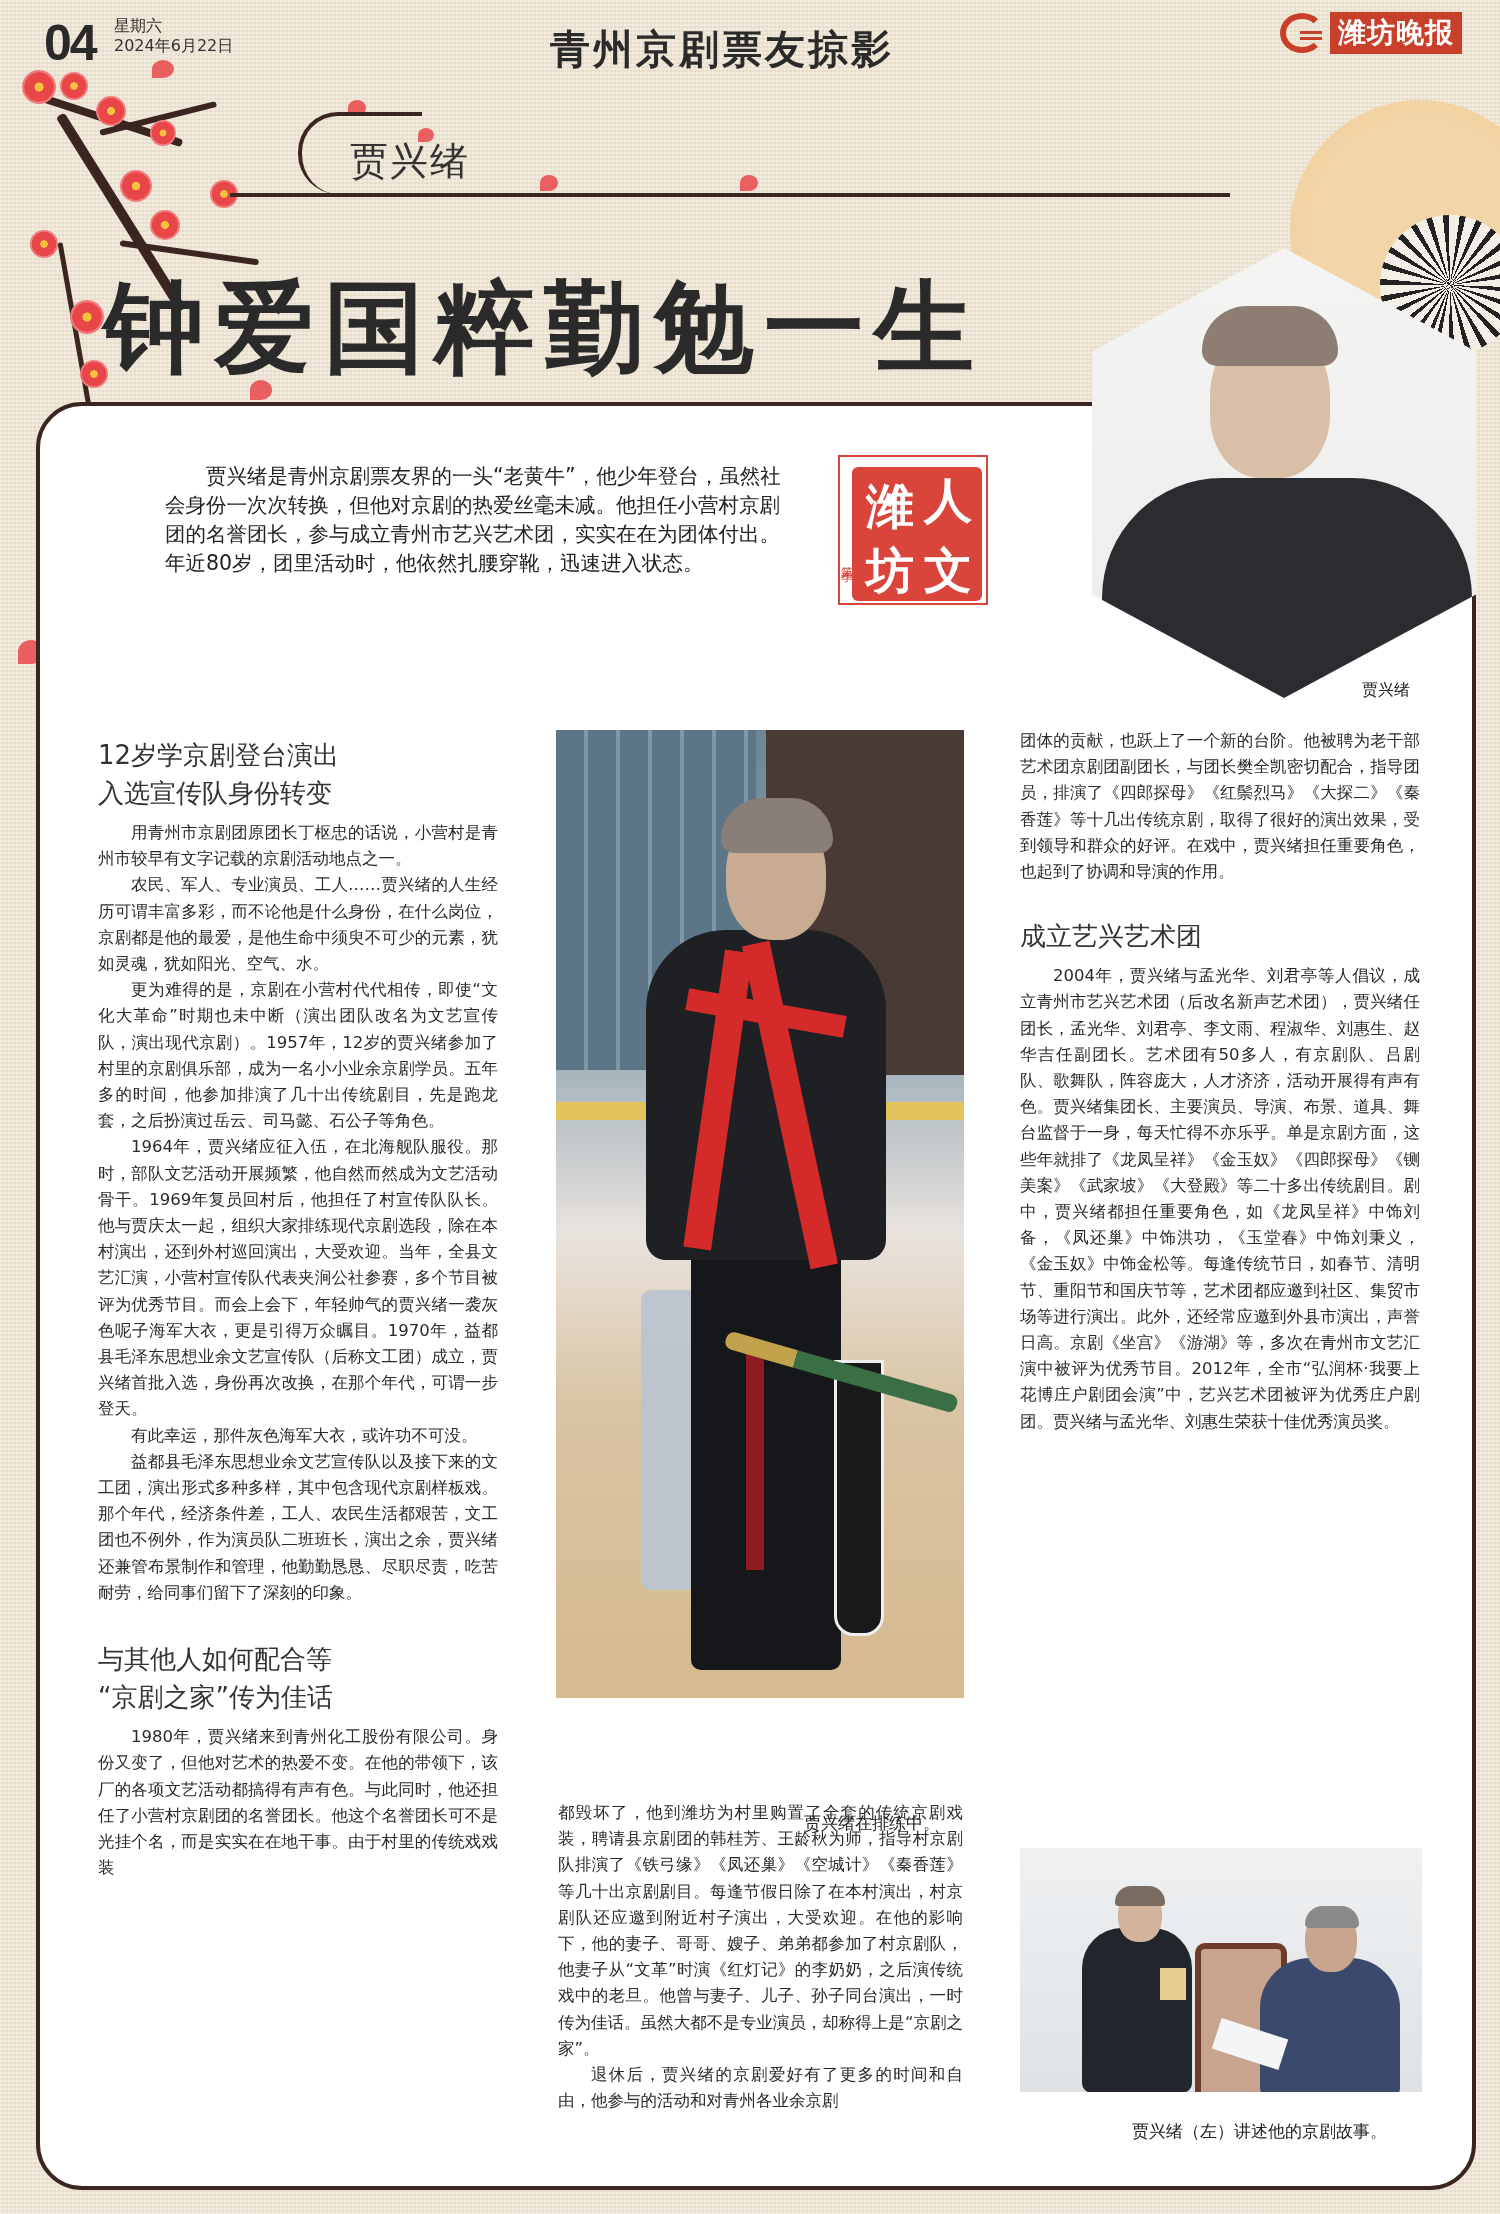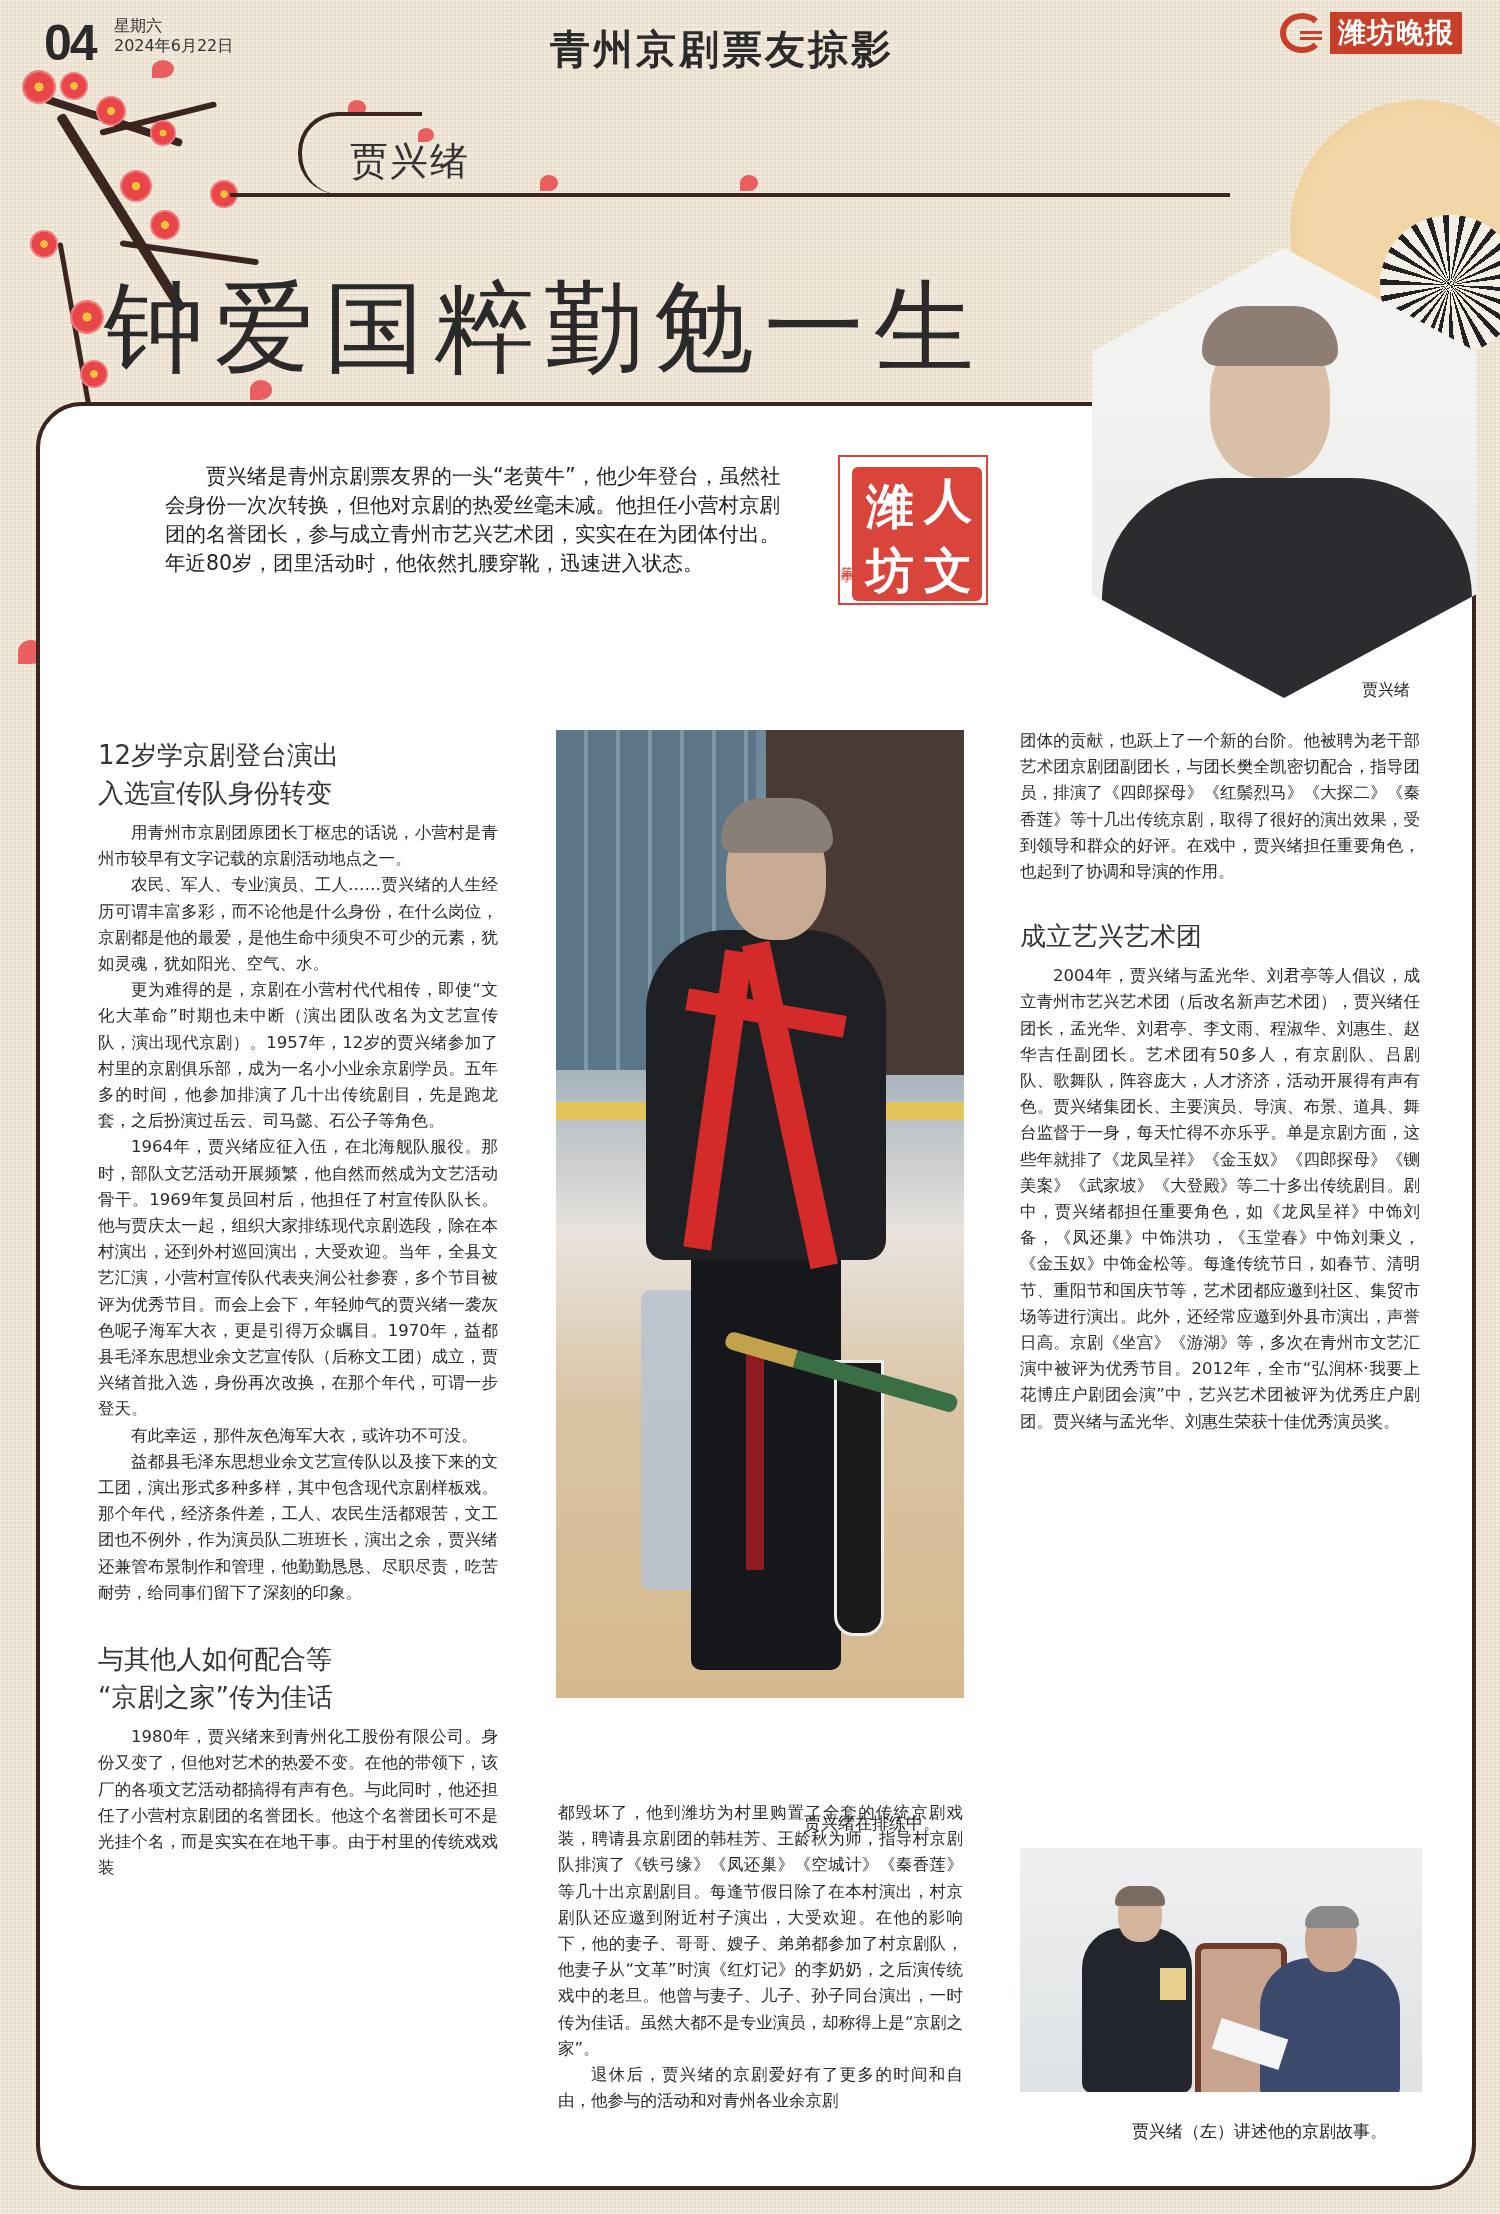--- a/index.html
+++ b/index.html
@@ -24,21 +24,21 @@
   .blossom { position:absolute; border-radius:50%; background:radial-gradient(circle at 50% 50%, #f6c23b 0 18%, #e9464a 20% 60%, #f07b7d 62% 100%); }
   .petal { position:absolute; border-radius:50% 50% 50% 0; background:#e9464a; opacity:0.85; }
   .branch { position:absolute; background:#3a2520; transform-origin:left center; border-radius:4px; }
   .fan { position:absolute; left:1290px; top:100px; width:260px; height:260px; border-radius:50%; background:radial-gradient(circle at 50% 50%, #f3d6a8 0 60%, #ecc78f 100%); }
   .fan2 { position:absolute; left:1380px; top:215px; width:140px; height:140px; border-radius:50%;
     background:repeating-conic-gradient(from 200deg, #222 0 5deg, #f4efe6 5deg 14deg); }
 
   .name-tag-bracket { position:absolute; left:298px; top:112px; width:120px; height:78px; border:4px solid #3a2520; border-right:none; border-radius:40px 0 0 40px; border-bottom:none; }
   .name-tag { position:absolute; left:350px; top:136px; font-size:38px; color:#333; letter-spacing:2px; }
   .headline-line { position:absolute; left:230px; top:193px; width:1000px; height:4px; background:#3a2520; }
-  .headline { position:absolute; left:104px; top:262px; font-size:100px; color:#2a2a2a; letter-spacing:10px; font-weight:normal; }
+  .headline { position:absolute; left:104px; top:262px; font-size:100px; color:#2a2a2a; letter-spacing:10px; font-weight:bold; }
 
   .content-panel { position:absolute; left:36px; top:402px; width:1440px; height:1788px; background:#fff; border:4px solid #3a2520; border-radius:46px; box-sizing:border-box; }
 
   .lede { position:absolute; left:165px; top:462px; width:620px; font-size:20.5px; line-height:29px; color:#222; text-indent:2em; }
   .seal { position:absolute; left:838px; top:455px; width:150px; height:150px; }
   .seal-inner { position:absolute; left:14px; top:12px; width:130px; height:134px; background:#d9453a; border-radius:6px; }
   .seal-ch { position:absolute; color:#fff; font-size:48px; font-family:"DejaVu Serif",serif; font-weight:bold; }
   .seal-season { position:absolute; left:0px; top:102px; color:#d9453a; font-size:12px; writing-mode:vertical-rl; letter-spacing:2px; }
   .seal-frame { position:absolute; left:0; top:0; width:150px; height:150px; border:2px solid #d9453a; box-sizing:border-box; }
 

